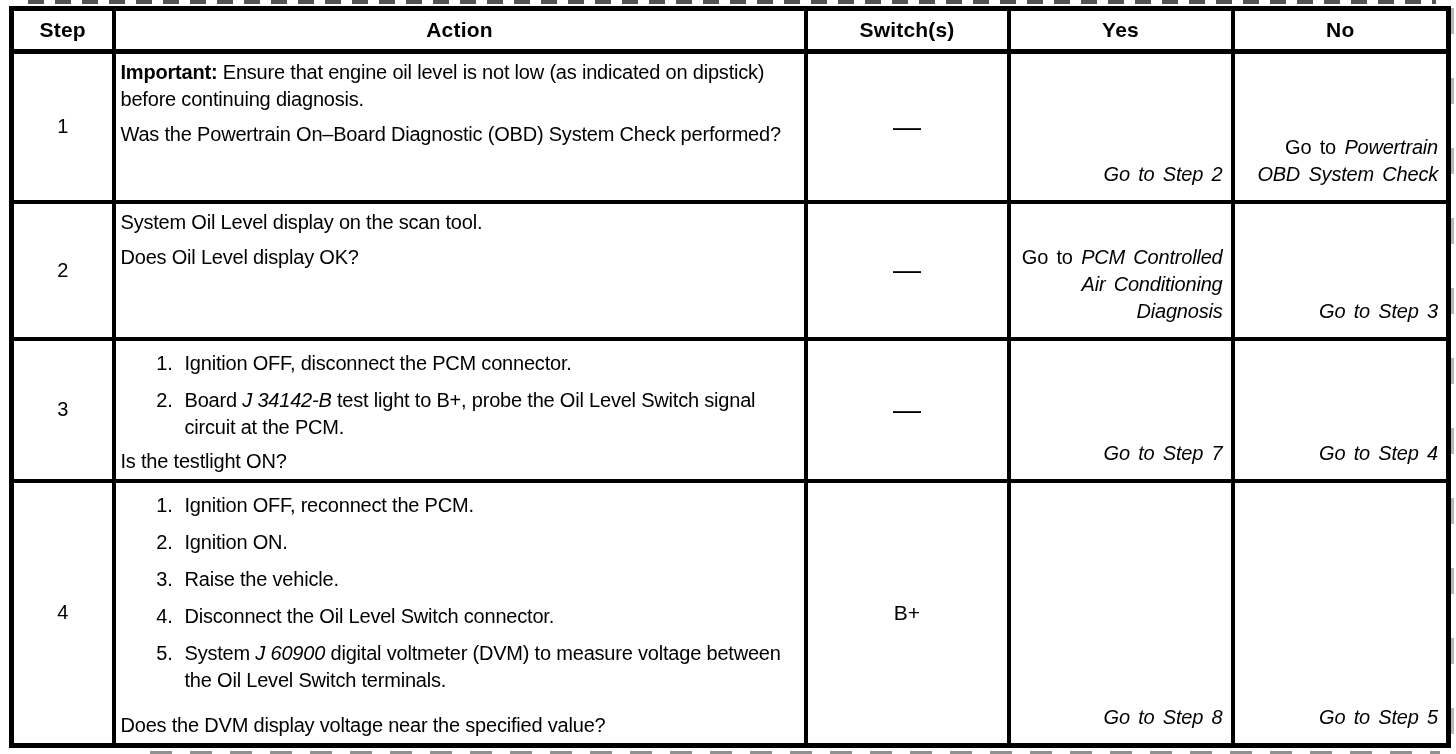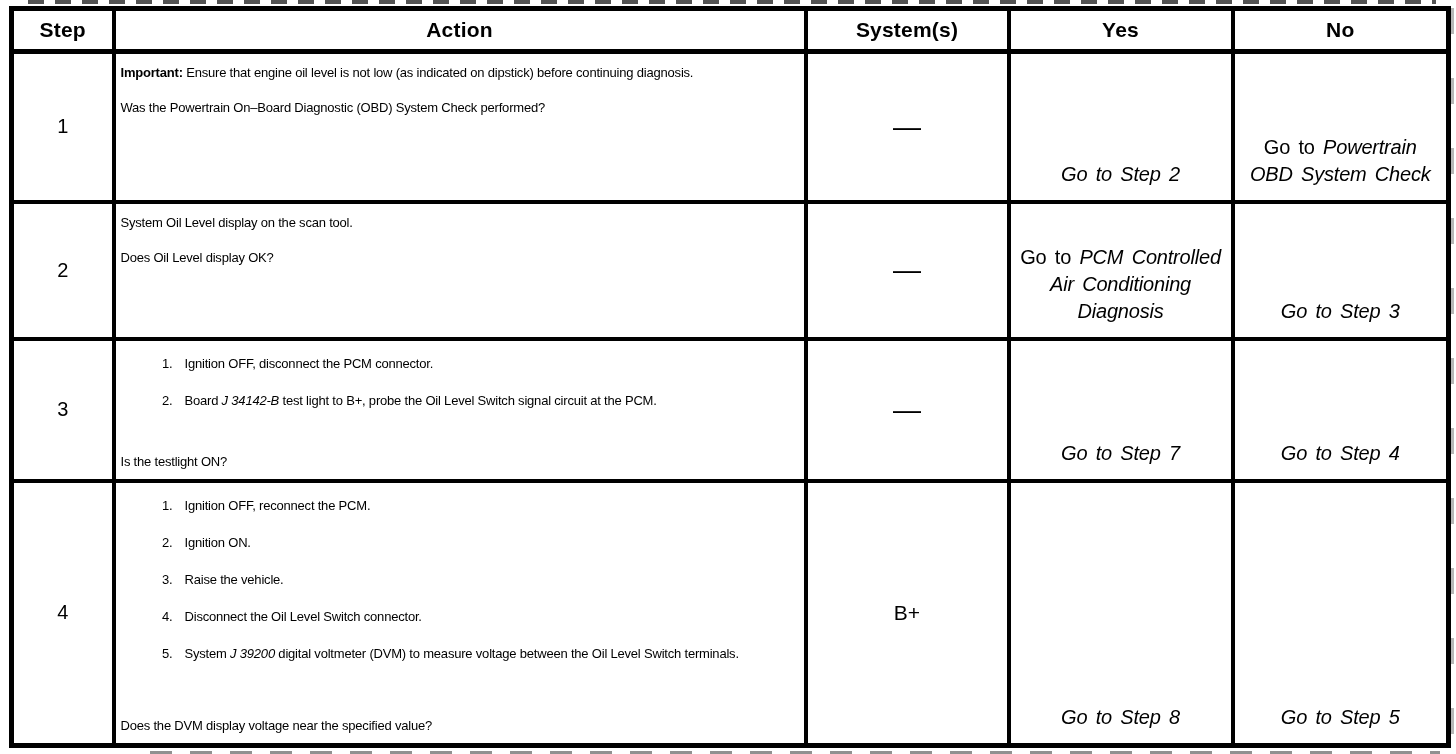--- a/index.html
+++ b/index.html
@@ -61,21 +61,21 @@
   tr.r3 { height: 141px; }
   tr.r4 { height: 263px; }
 
   td.step-cell {
     text-align: center;
     vertical-align: middle;
     font-size: 20px;
   }
   td.action-cell {
     vertical-align: top;
-    font-size: 13px;
+    font-size: 20px;
     line-height: 27px;
     padding: 5px 8px 4px 5px;
     letter-spacing: -0.2px;
   }
   .action-cell p { margin: 0; }
   .action-cell p.p2 { margin-top: 8px; }
 
   .action-flex { display: flex; flex-direction: column; }
   .action-flex.h3 { height: 129px; }
   .action-flex.h4 { height: 251px; }
@@ -89,21 +89,21 @@
 
   td.value-cell {
     text-align: center;
     vertical-align: middle;
     font-size: 21px;
   }
   .dash-val { font-size: 28px; line-height: 1; }
 
   td.goto-cell {
     vertical-align: bottom;
-    text-align: center;
+    text-align: right;
     font-size: 20px;
     line-height: 27px;
     padding: 4px 8px 12px;
     word-spacing: 3px;
     letter-spacing: -0.2px;
   }
   .it { font-style: italic; }
   b.imp { font-weight: bold; }
 </style>
 </head>
@@ -119,21 +119,21 @@
       <col style="width:102px">
       <col style="width:692px">
       <col style="width:203px">
       <col style="width:224px">
       <col style="width:216px">
     </colgroup>
     <thead>
       <tr>
         <th>Step</th>
         <th>Action</th>
-        <th>System(s)</th>
+        <th>Switch(s)</th>
         <th>Yes</th>
         <th>No</th>
       </tr>
     </thead>
     <tbody>
 
       <tr class="r1">
         <td class="step-cell">1</td>
         <td class="action-cell">
           <p><b class="imp">Important:</b><span> Ensure that engine oil level is not low (as indicated on dipstick) before continuing diagnosis.</span></p>
@@ -193,21 +193,21 @@
               <div class="li">
                 <span class="num">3.</span>
                 <span class="li-text"><span>Raise the vehicle.</span><span class="it"></span><span></span></span>
               </div>
               <div class="li">
                 <span class="num">4.</span>
                 <span class="li-text"><span>Disconnect the Oil Level Switch connector.</span><span class="it"></span><span></span></span>
               </div>
               <div class="li">
                 <span class="num">5.</span>
-                <span class="li-text"><span>System </span><span class="it">J 39200</span><span> digital voltmeter (DVM) to measure voltage between the Oil Level Switch terminals.</span></span>
+                <span class="li-text"><span>System </span><span class="it">J 60900</span><span> digital voltmeter (DVM) to measure voltage between the Oil Level Switch terminals.</span></span>
               </div>
             </div>
             <div class="question">Does the DVM display voltage near the specified value?</div>
           </div>
         </td>
         <td class="value-cell"><span>B+</span></td>
         <td class="goto-cell"><span class="it">Go to Step 8</span></td>
         <td class="goto-cell"><span class="it">Go to Step 5</span></td>
       </tr>
 

